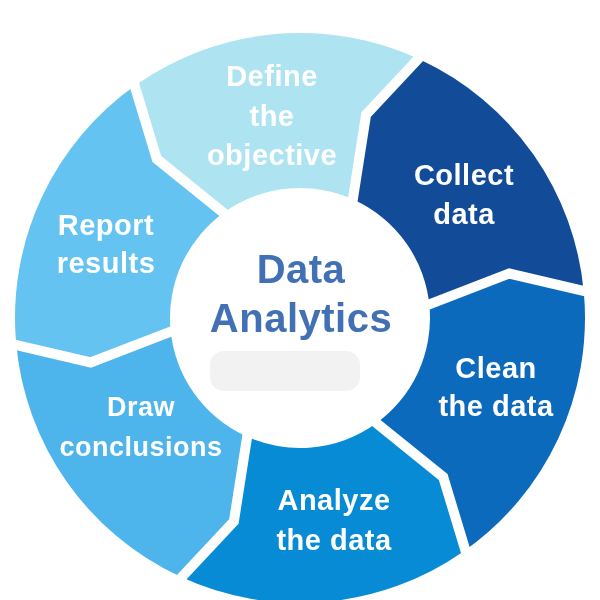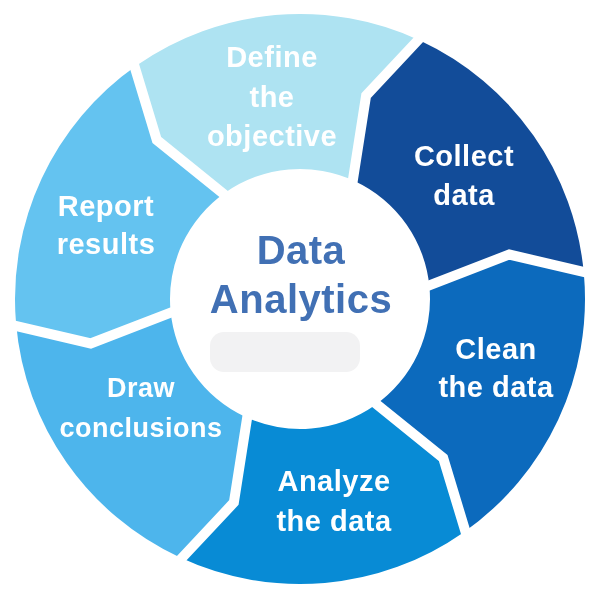--- a/index.html
+++ b/index.html
@@ -9,20 +9,21 @@
     width: 600px;
     height: 600px;
     overflow: hidden;
     font-family: "Liberation Sans", sans-serif;
   }
   #stage {
     position: relative;
     width: 600px;
     height: 484px;
     background: #ffffff;
+    margin-top: 19px;
   }
   svg { display: block; }
   .seg-label {
     font-family: "Liberation Sans", "DejaVu Sans", sans-serif;
     font-weight: bold;
     letter-spacing: 0.5px;
   }
   .center-title {
     font-family: "Liberation Sans", "DejaVu Sans", sans-serif;
     font-weight: bold;

